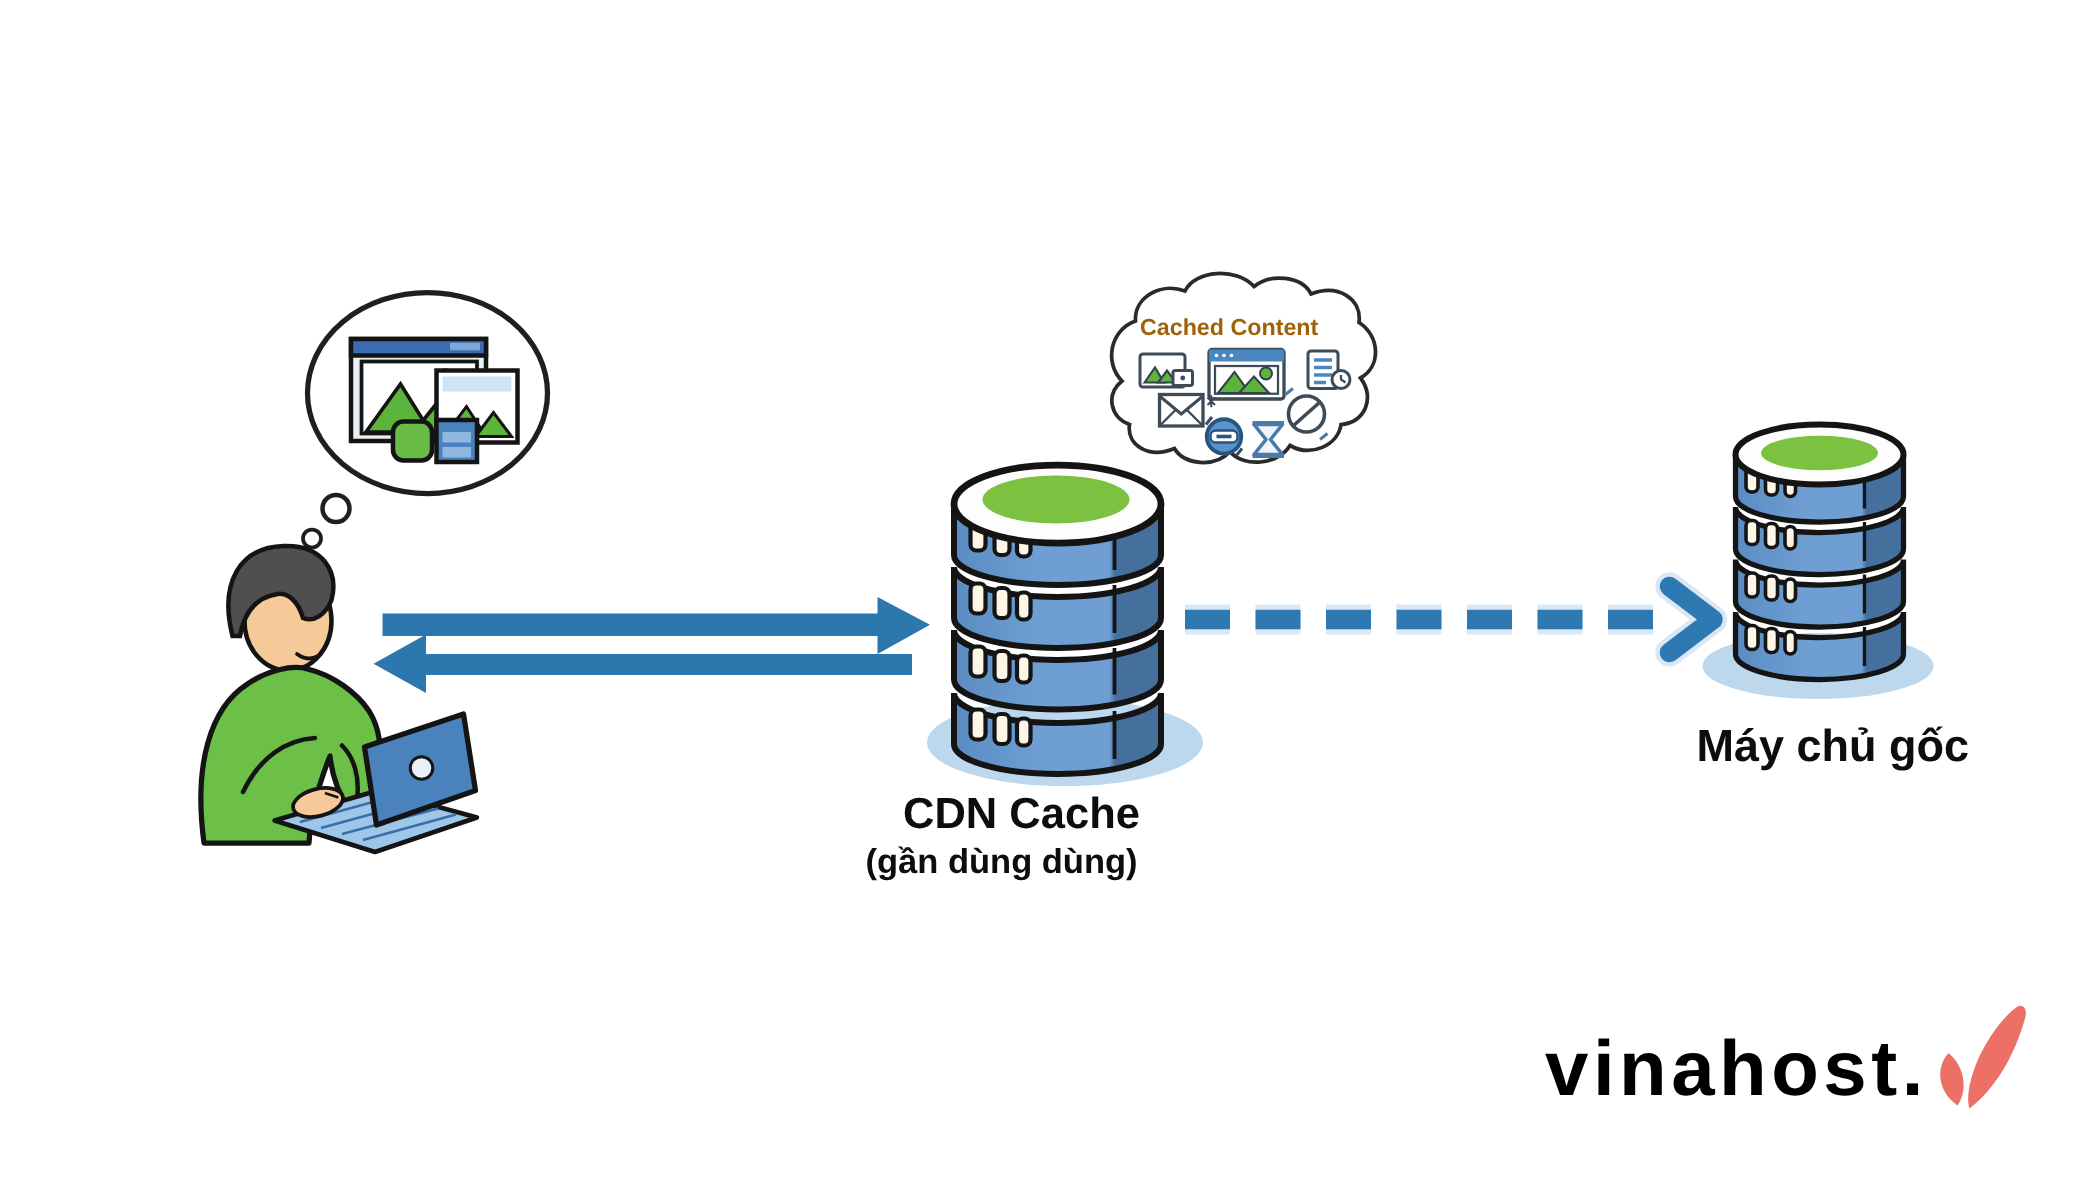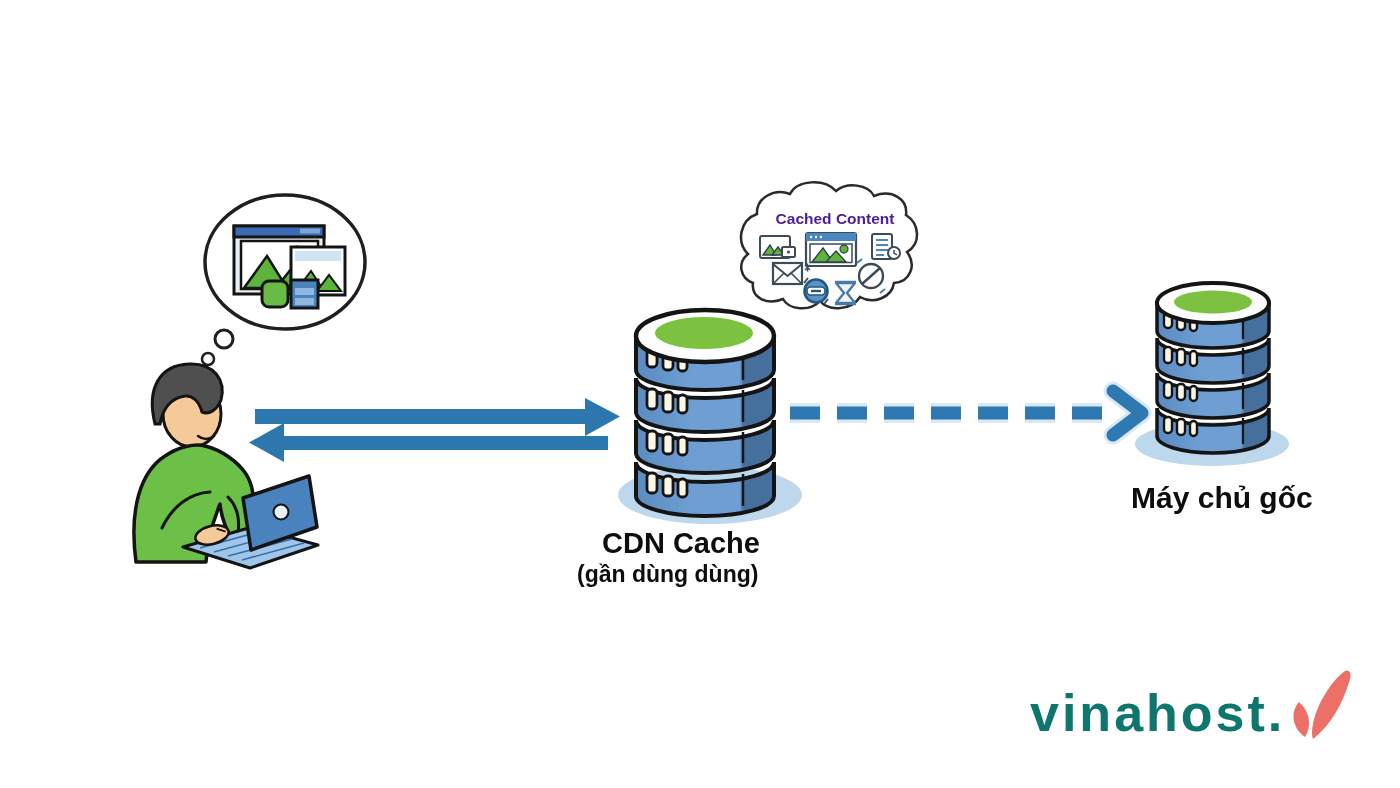--- a/index.html
+++ b/index.html
@@ -17,27 +17,27 @@
     font-weight:bold;
     white-space:nowrap;
     line-height:1.1;
   }
   #user-label{left:120px;top:570px;width:200px;font-size:30px;}
   #cdn-label{left:602px;top:528px;width:210px;font-size:29px;}
   #cdn-sublabel{left:577px;top:562px;width:260px;font-size:23px;}
   #origin-label{left:1131px;top:481px;width:210px;font-size:30px;}
   #cloud-title{
     position:absolute;left:760px;top:210px;width:150px;
-    text-align:center;font-size:15.5px;font-weight:600;color:#4c1d95;
+    font-size:15.5px;font-weight:600;color:#a16207;
     white-space:nowrap;
   }
   #watermark-text{
     position:absolute;left:1030px;top:683px;
     font-size:52px;font-weight:bold;letter-spacing:3px;
-    color:#0f766e;white-space:nowrap;
+    color:#000000;white-space:nowrap;
   }
 </style>
 </head>
 <body>
 
 <div id="stage">
 
   <svg id="diagram-svg" viewBox="0 0 1400 788">
     <defs>
       <linearGradient id="cylGrad" x1="0" y1="0" x2="1" y2="0">

